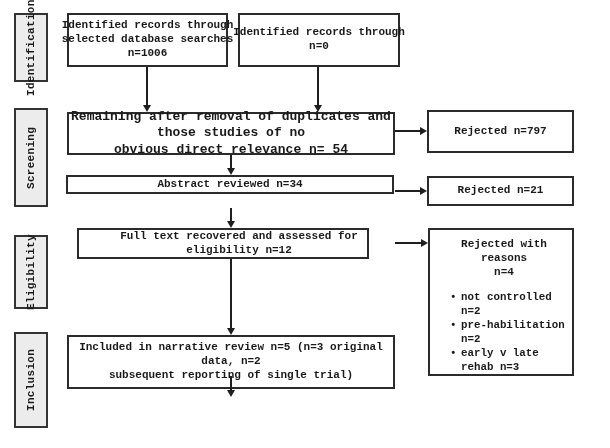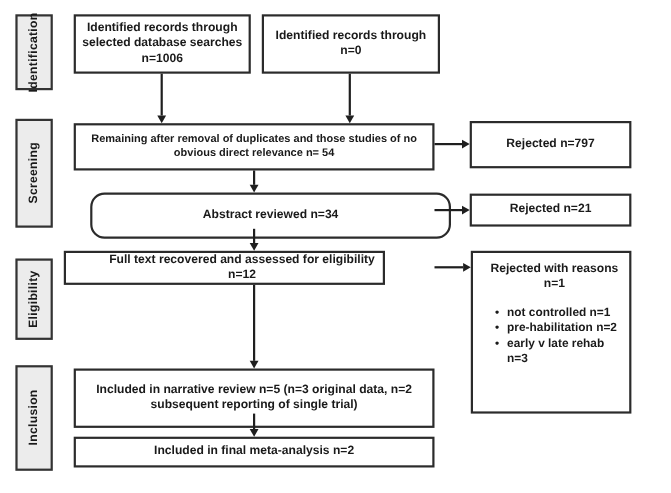--- a/index.html
+++ b/index.html
@@ -1,20 +1,20 @@
 <!DOCTYPE html>
 <html><head>
 <meta charset="utf-8">
 <style>
   html,body{margin:0;padding:0;background:#ffffff;}
   #canvas{
     position:relative;
     width:610px;height:448px;
     background:#ffffff;
-    font-family:Liberation Sans, sans-serif;
+    font-family:Liberation Mono, monospace;
     color:#1a1a1a;
     overflow:hidden;
   }
   .stage{
     position:absolute;
     background:#ececec;
     border:2px solid #333333;
     box-sizing:border-box;
     display:flex;align-items:center;justify-content:center;
     writing-mode:vertical-rl;
@@ -31,21 +31,21 @@
     box-sizing:border-box;
     display:flex;flex-direction:column;
     align-items:center;justify-content:center;
     text-align:center;
     font-weight:bold;
     font-size:11px;
     line-height:1.25;
     padding:1px 2px;
   }
   .box .line{white-space:nowrap;}
-  #box-remaining{font-size:10px;}
+  #box-remaining{font-size:13px;}
   .vline{position:absolute;width:2px;background:#1f1f1f;}
   .hline{position:absolute;height:2px;background:#1f1f1f;}
   .head-down{
     position:absolute;width:0;height:0;
     border-left:4.5px solid transparent;
     border-right:4.5px solid transparent;
     border-top:7px solid #1f1f1f;
   }
   .head-right{
     position:absolute;width:0;height:0;
@@ -95,50 +95,47 @@
   <div class="box" style="left:238px;top:13px;width:162px;height:54px;">
     <div class="line">Identified records through</div>
     <div class="line">n=0</div>
   </div>
 
   <div class="box" id="box-remaining" style="left:67px;top:112px;width:328px;height:43px;">
     <div>Remaining after removal of duplicates and those studies of no</div>
     <div>obvious direct relevance n= 54</div>
   </div>
 
-  <div class="box" style="left:82px;top:175px;width:328px;height:42px;border-radius:13px;">
+  <div class="box" style="left:66px;top:175px;width:328px;height:19px;">
     <div>Abstract reviewed n=34</div>
   </div>
 
-  <div class="box" style="left:58px;top:228px;width:292px;height:31px;padding-left:34px;">
+  <div class="box" style="left:77px;top:228px;width:292px;height:31px;padding-left:34px;">
     <div>Full text recovered and assessed for eligibility n=12</div>
   </div>
 
   <div class="box" style="left:67px;top:335px;width:328px;height:54px;">
     <div>Included in narrative review n=5 (n=3 original data, n=2</div>
     <div>subsequent reporting of single trial)</div>
   </div>
 
-  <div class="box" style="left:67px;top:397px;width:328px;height:28px;">
-    <div>Included in final meta-analysis n=2</div>
-  </div>
 
   <div class="box" style="left:427px;top:110px;width:147px;height:43px;">
     <div>Rejected n=797</div>
   </div>
 
   <div class="box" style="left:427px;top:176px;width:147px;height:30px;">
     <div>Rejected n=21</div>
   </div>
 
   <div class="box" id="box-reasons" style="left:428px;top:228px;width:146px;height:148px;padding-left:12px;">
     <div>Rejected with reasons</div>
-    <div>n=1</div>
+    <div>n=4</div>
     <ul>
-      <li>not controlled n=1</li>
+      <li>not controlled n=2</li>
       <li>pre-habilitation n=2</li>
       <li>early v late rehab n=3</li>
     </ul>
   </div>
 
   <div class="vline" style="left:146px;top:67px;height:38px;"></div>
   <div class="head-down" style="left:142.5px;top:105px;"></div>
 
   <div class="vline" style="left:317px;top:67px;height:38px;"></div>
   <div class="head-down" style="left:313.5px;top:105px;"></div>

